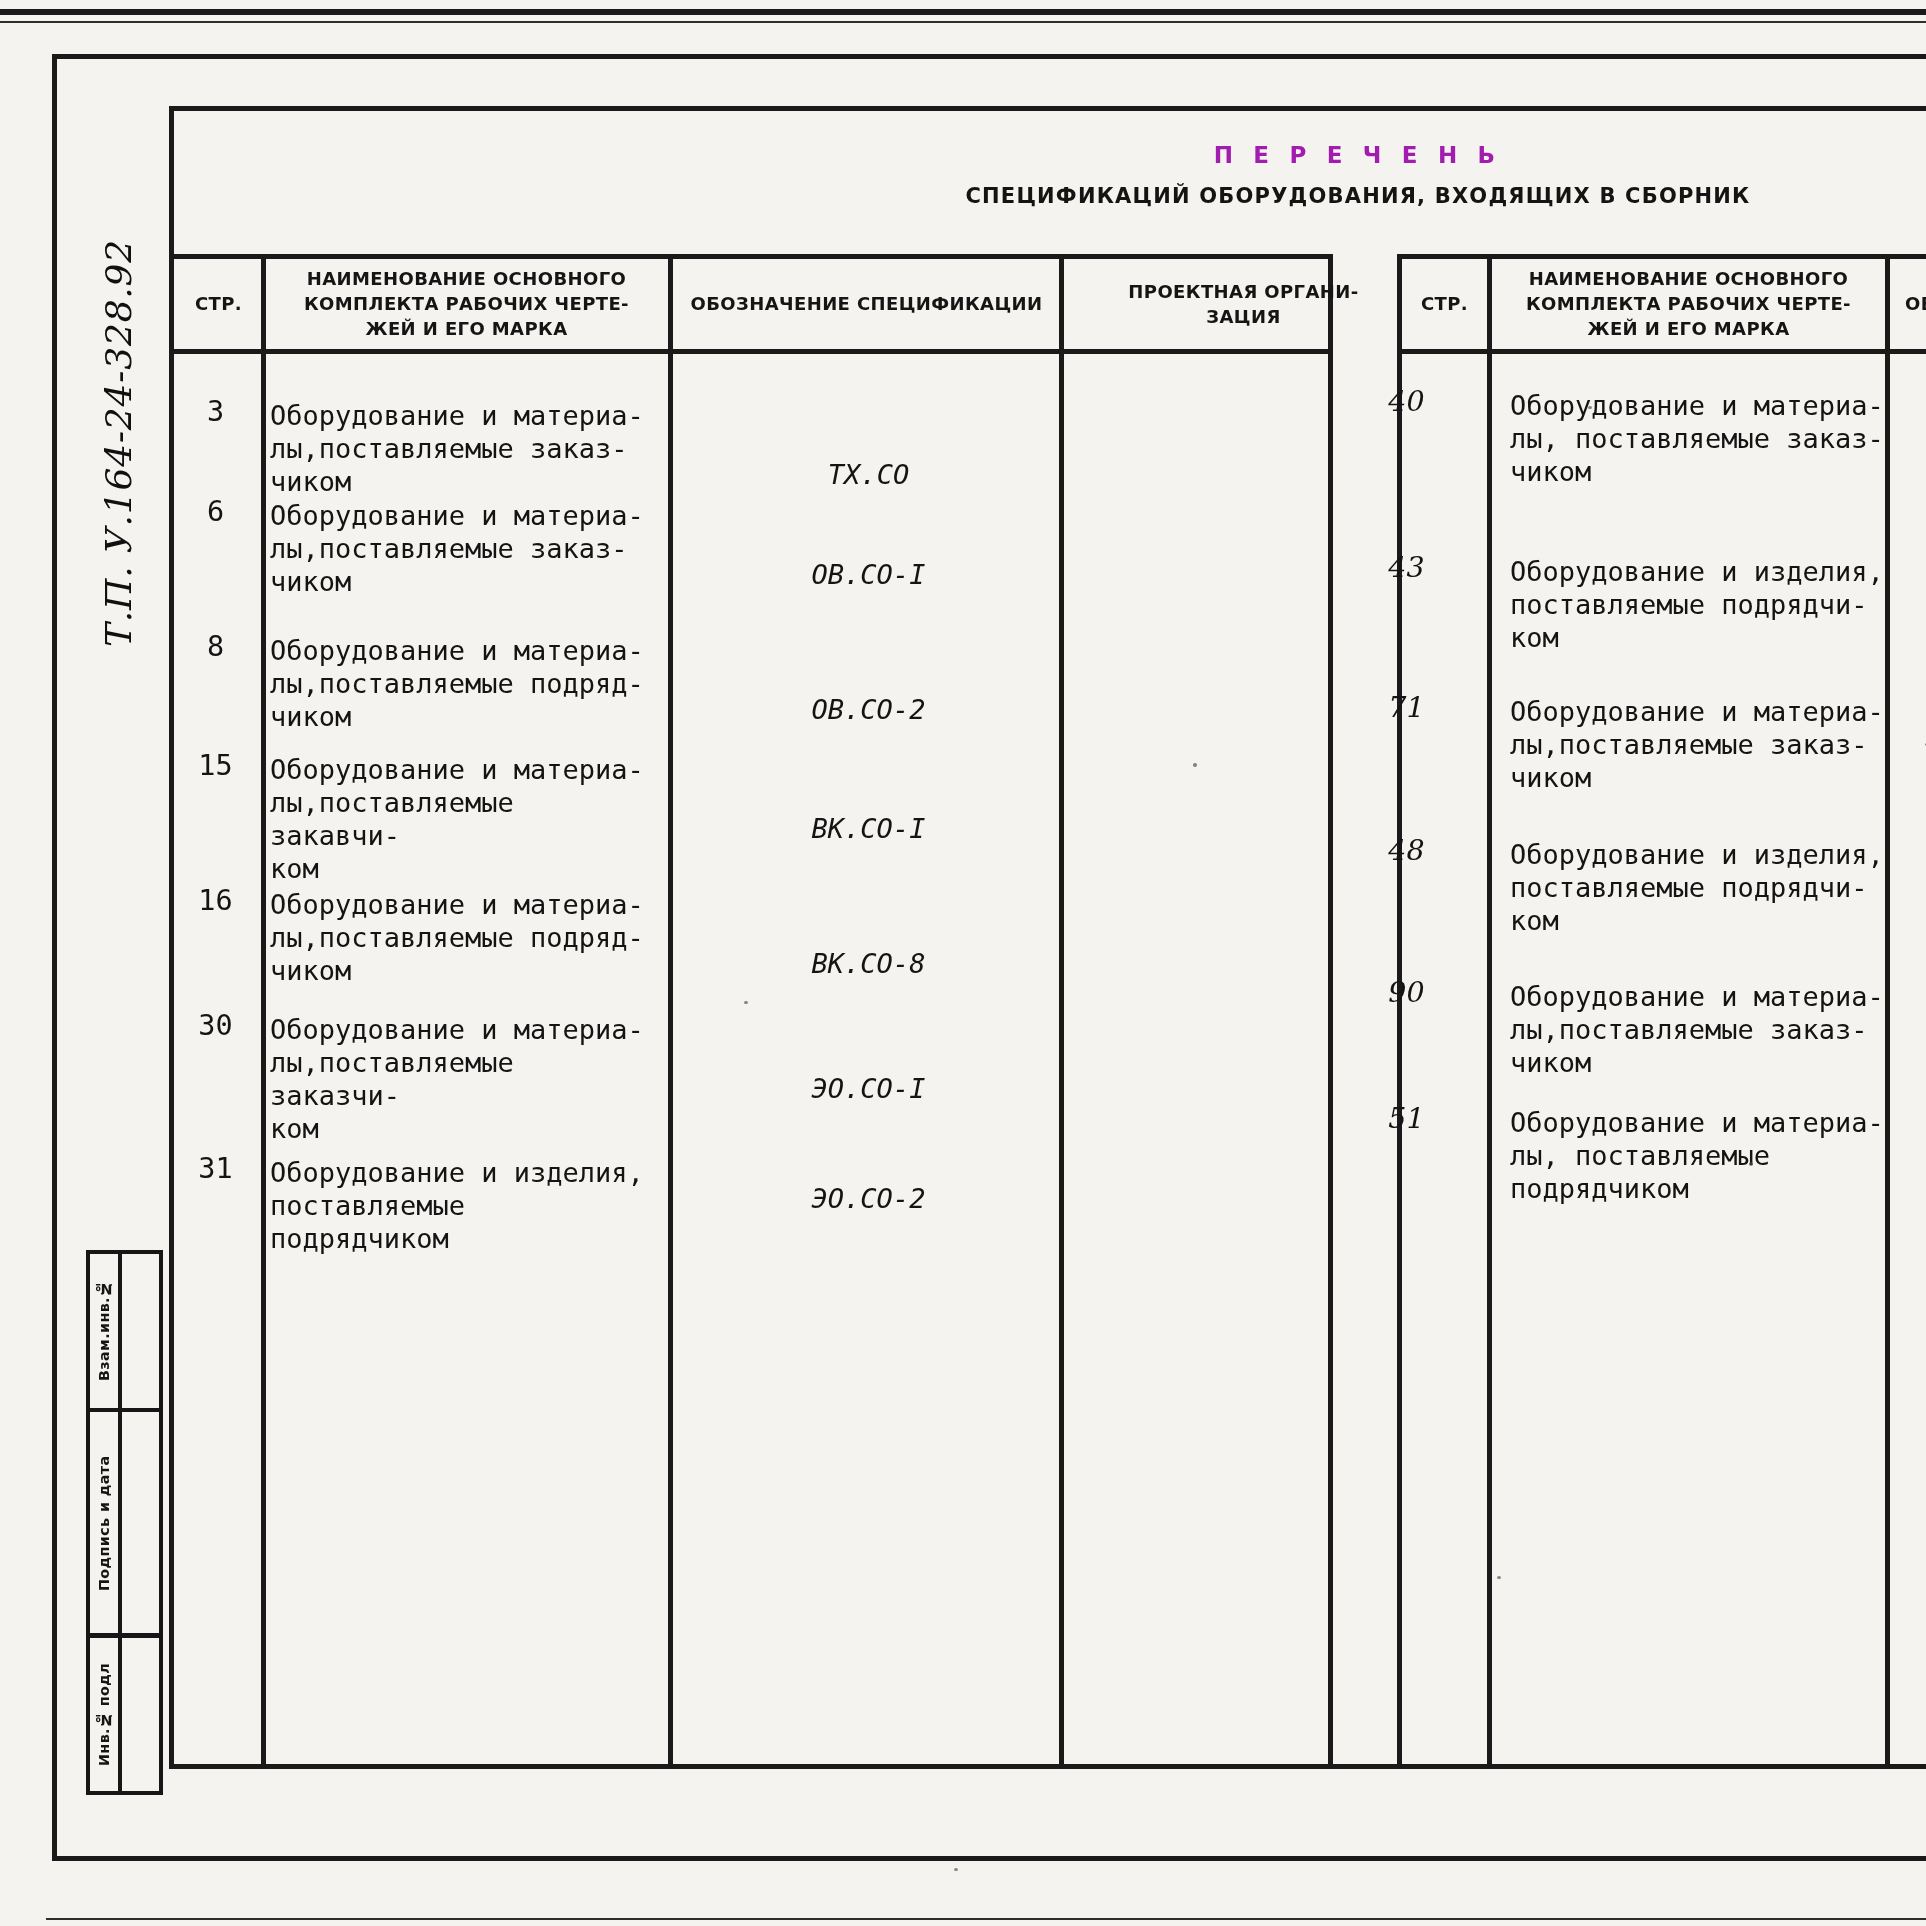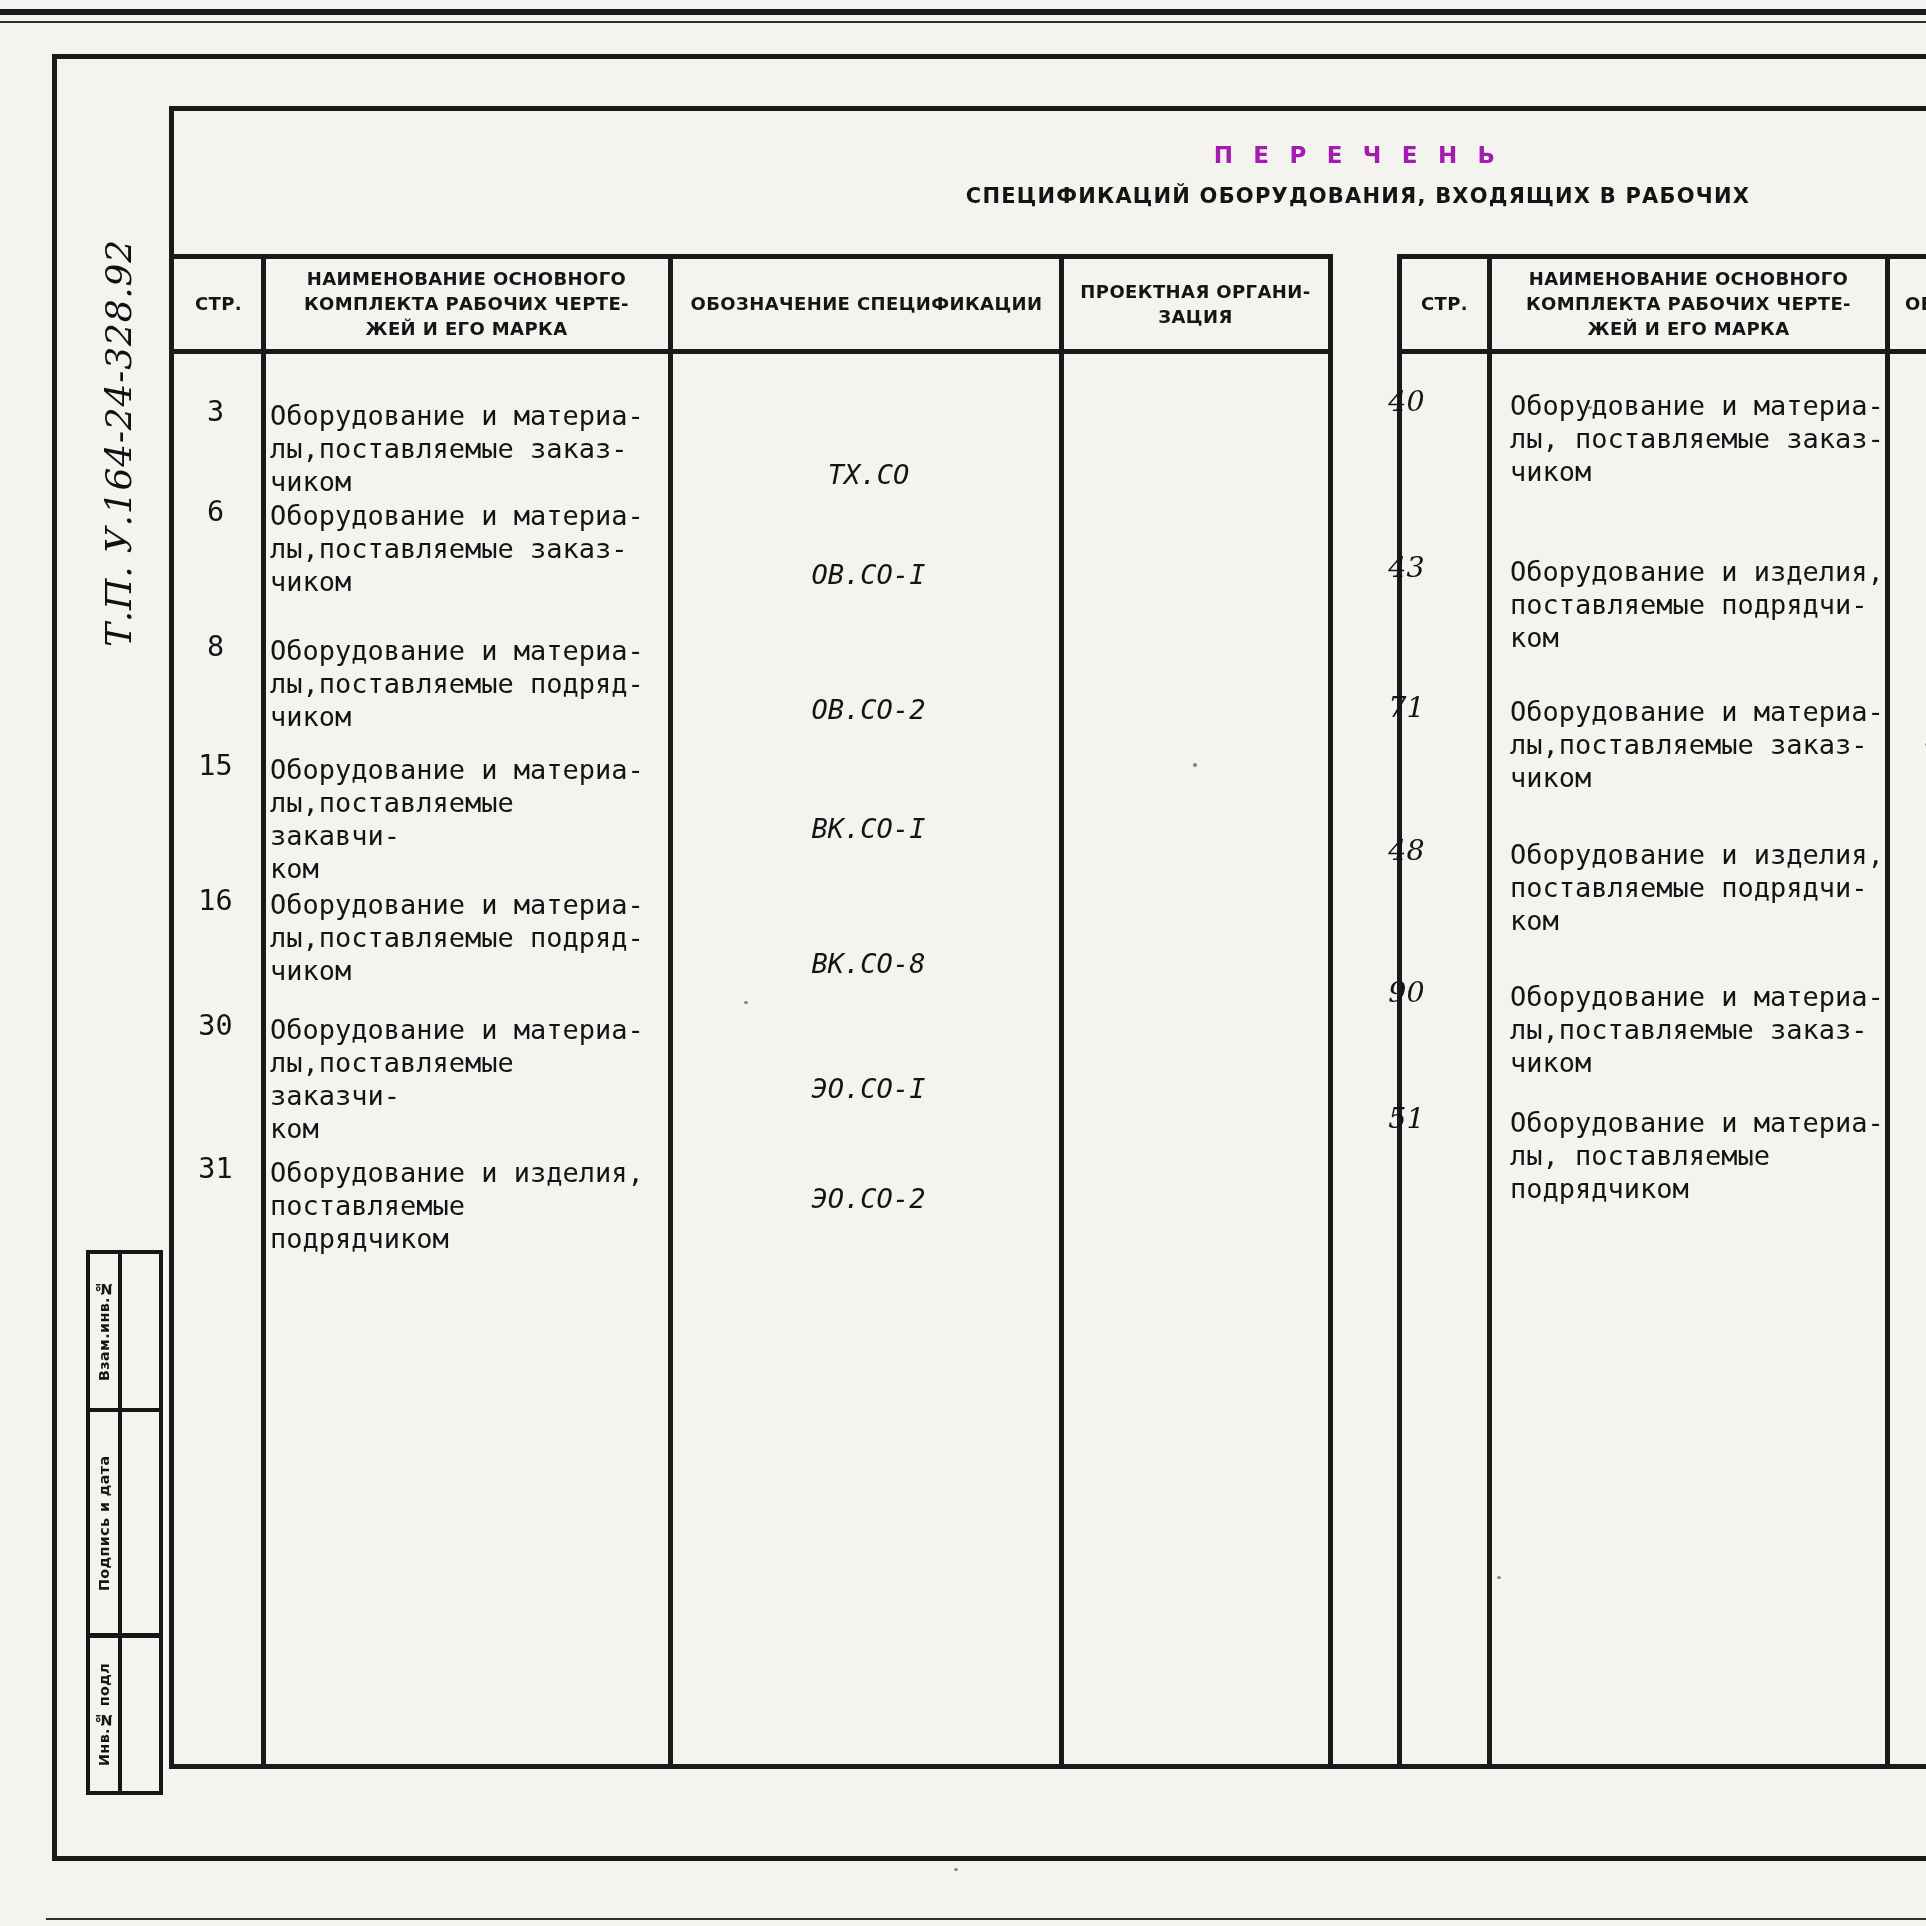--- a/index.html
+++ b/index.html
@@ -97,41 +97,41 @@
 
   <div class="hl" style="left:52px;top:54px;width:2529px;height:4.6px;"></div>
   <div class="hl" style="left:52px;top:1856px;width:2529px;height:4.6px;"></div>
   <div class="vl" style="left:52px;top:54px;width:4.6px;height:1807px;"></div>
 
   <div class="hl" style="left:169px;top:106px;width:2379px;height:5px;"></div>
   <div class="hl" style="left:169px;top:1764px;width:2379px;height:5px;"></div>
   <div class="vl" style="left:169px;top:106px;width:5px;height:1662px;"></div>
 
   <div class="title1">П Е Р Е Ч Е Н Ь</div>
-  <div class="title2">СПЕЦИФИКАЦИЙ ОБОРУДОВАНИЯ, ВХОДЯЩИХ В РАБОЧИХ</div>
+  <div class="title2">СПЕЦИФИКАЦИЙ ОБОРУДОВАНИЯ, ВХОДЯЩИХ В СБОРНИК</div>
 
   <div class="hl" style="left:169px;top:254px;width:1163px;height:5px;"></div>
   <div class="hl" style="left:1397px;top:254px;width:1151px;height:5px;"></div>
   <div class="hl" style="left:169px;top:349px;width:1163px;height:5px;"></div>
   <div class="hl" style="left:1397px;top:349px;width:1151px;height:5px;"></div>
 
   <div class="vl" style="left:261px;top:254px;width:5px;height:1514px;"></div>
   <div class="vl" style="left:668px;top:254px;width:5px;height:1514px;"></div>
   <div class="vl" style="left:1059px;top:254px;width:5px;height:1514px;"></div>
   <div class="vl" style="left:1328px;top:254px;width:5px;height:1514px;"></div>
   <div class="vl" style="left:1397px;top:254px;width:5px;height:1514px;"></div>
   <div class="vl" style="left:1487px;top:254px;width:5px;height:1514px;"></div>
   <div class="vl" style="left:1885px;top:254px;width:5px;height:1514px;"></div>
 
   <div class="hcell" style="left:175px;width:87px;">СТР.</div>
   <div class="hcell" style="left:266px;width:401px;">НАИМЕНОВАНИЕ ОСНОВНОГО
 КОМПЛЕКТА РАБОЧИХ ЧЕРТЕ-
 ЖЕЙ И ЕГО МАРКА</div>
   <div class="hcell" style="left:673px;width:387px;">ОБОЗНАЧЕНИЕ СПЕЦИФИКАЦИИ</div>
-  <div class="hcell" style="left:1064px;width:263px;">ПРОЕКТНАЯ ОРГАНИ-
+  <div class="hcell" style="left:1064px;width:263px;padding-left:48px;">ПРОЕКТНАЯ ОРГАНИ-
 ЗАЦИЯ</div>
 
   <div class="hcell" style="left:1402px;width:85px;">СТР.</div>
   <div class="hcell" style="left:1492px;width:393px;">НАИМЕНОВАНИЕ ОСНОВНОГО
 КОМПЛЕКТА РАБОЧИХ ЧЕРТЕ-
 ЖЕЙ И ЕГО МАРКА</div>
   <div class="hcell" style="left:1890px;width:382px;">ОБОЗНАЧЕНИЕ СПЕЦИФИКАЦИИ</div>
 
   <div class="trow lrow" style="top:399px;">
     <div class="num">3</div>

